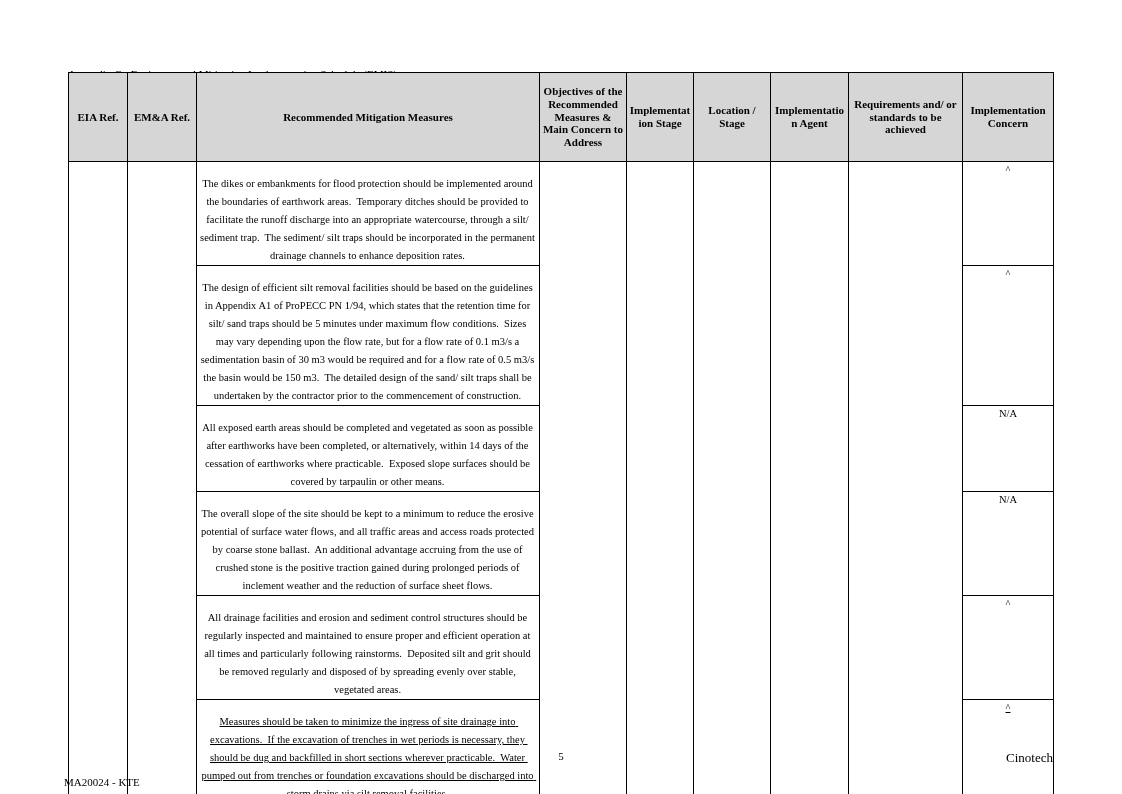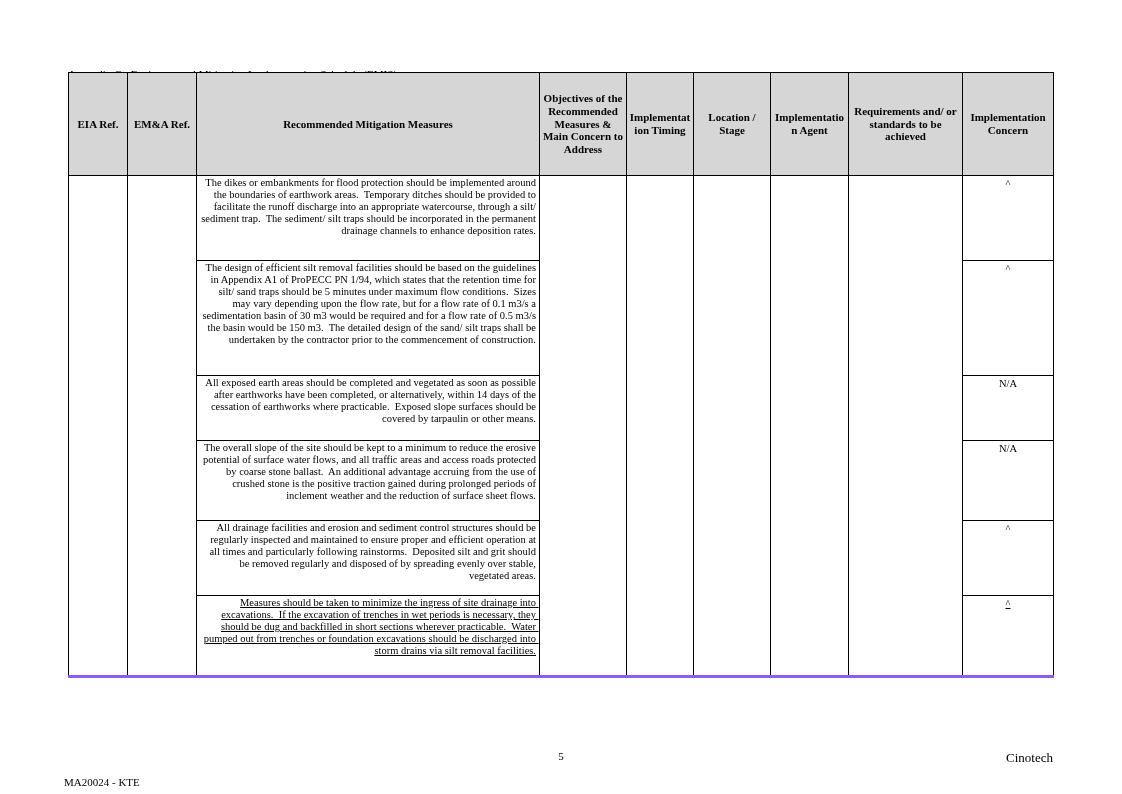--- a/index.html
+++ b/index.html
@@ -34,38 +34,38 @@
     border: 1px solid #000;
   }
   table.emis th {
     background: #d6d6d6;
     border: 1px solid #000;
     font-size: 11px;
     line-height: 12.8px;
     font-weight: bold;
     text-align: center;
     vertical-align: middle;
-    padding: 19px 2px;
+    padding: 12px 2px;
     overflow-wrap: break-word;
     word-wrap: break-word;
   }
   table.emis td {
     border-left: 1px solid #000;
     border-right: 1px solid #000;
     border-top: none;
     border-bottom: none;
     vertical-align: top;
     padding: 0;
   }
   table.emis td.measure-cell {
     border: 1px solid #000;
     font-size: 10.5px;
-    line-height: 12px;
-    text-align: right;
-    padding: 1px 3px 0 2px;
+    line-height: 18px;
+    text-align: center;
+    padding: 13px 3px 0 2px;
     white-space: pre-wrap;
     overflow: hidden;
   }
   table.emis td.status-cell {
     border: 1px solid #000;
     font-size: 10.5px;
     line-height: 12px;
     text-align: center;
     vertical-align: top;
     padding-top: 2px;
@@ -113,21 +113,21 @@
       <col style="width:78px">
       <col style="width:114px">
       <col style="width:91px">
     </colgroup>
     <thead>
       <tr style="height:65px">
         <th>EIA Ref.</th>
         <th>EM&amp;A Ref.</th>
         <th>Recommended Mitigation Measures</th>
         <th>Objectives of the Recommended Measures &amp; Main Concern to Address</th>
-        <th>Implementation Timing</th>
+        <th>Implementation Stage</th>
         <th>Location / Stage</th>
         <th>Implementation Agent</th>
         <th>Requirements and/ or standards to be achieved</th>
         <th>Implementation Concern</th>
       </tr>
     </thead>
     <tbody>
       <tr style="height:85px">
         <td></td>
         <td></td>

